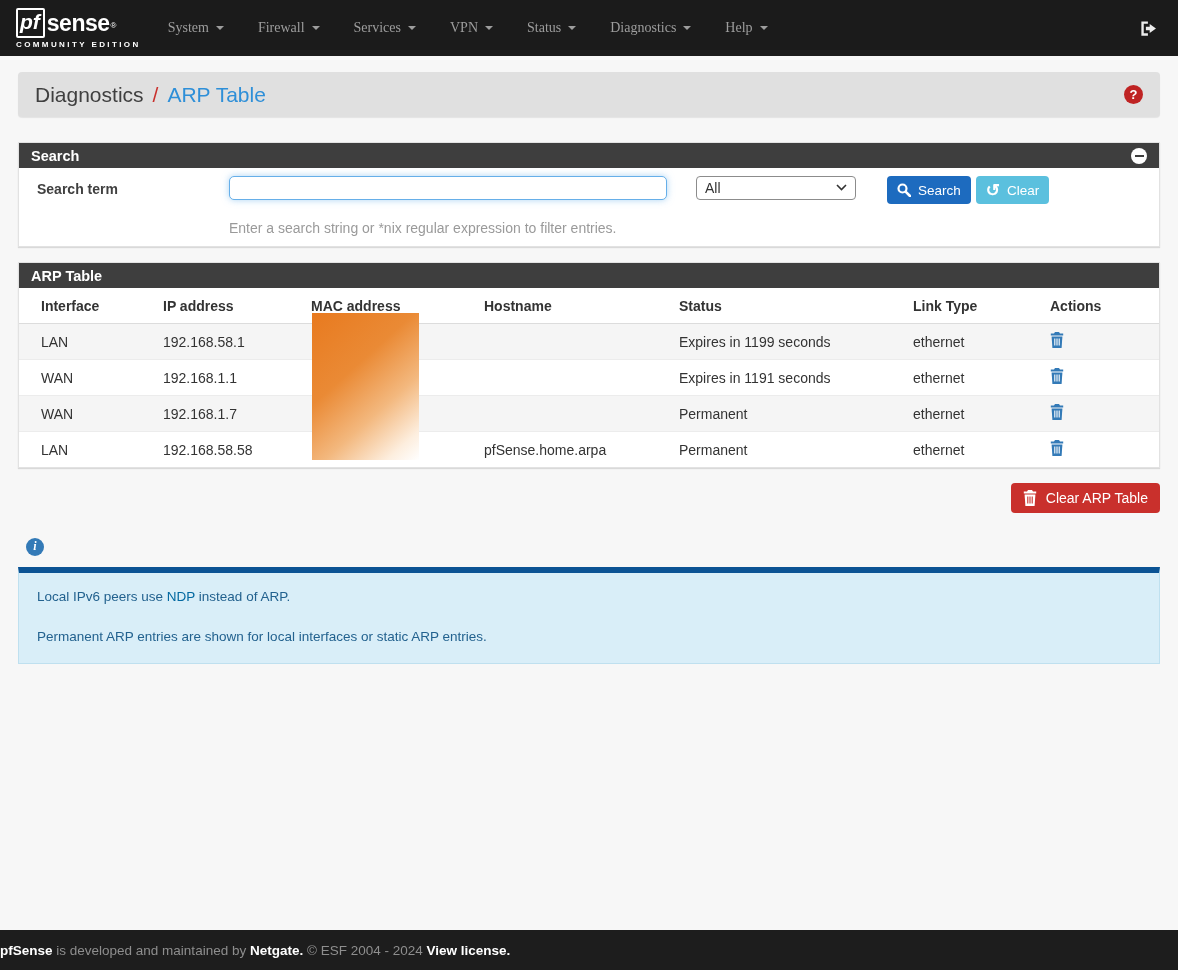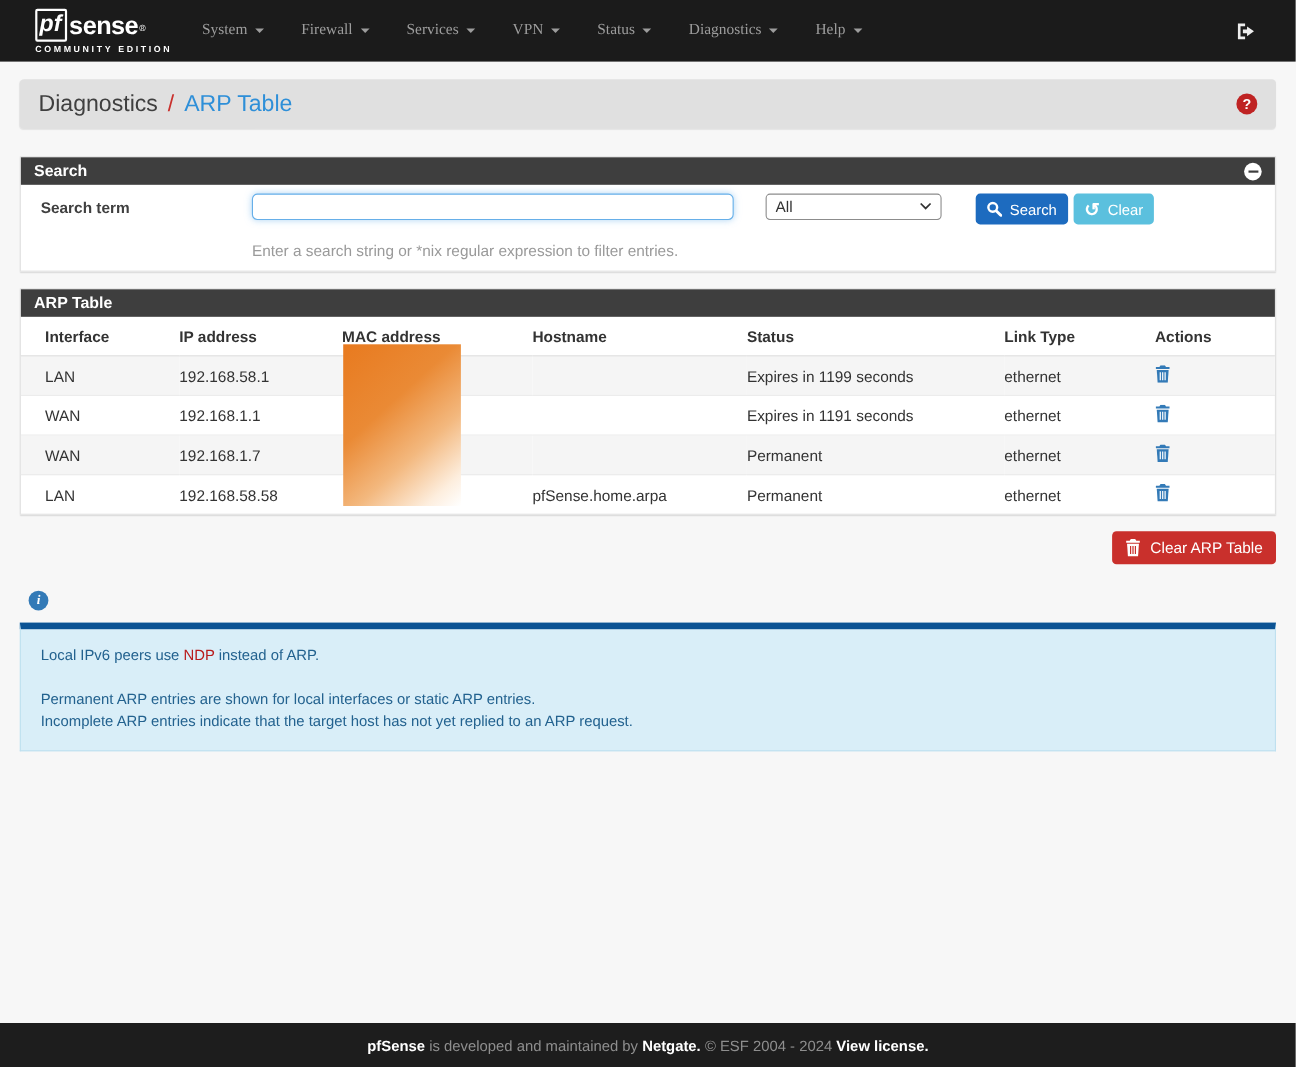--- a/index.html
+++ b/index.html
@@ -6,21 +6,21 @@
   html,body { width:1178px; height:970px; }
   body {
     font-family:"Liberation Sans", sans-serif;
     background:#f7f7f7;
     position:relative;
     overflow:hidden;
     color:#333;
   }
 
   
-  .navbar { height:56px; background:#1b1b1b; display:flex; align-items:center; padding:0 32px; }
+  .navbar { height:56px; background:#1b1b1b; display:flex; align-items:center; padding:0 16px; }
   .brand { display:flex; flex-direction:column; color:#fff; margin-right:10px; min-width:108px; }
   .brand-top { display:flex; align-items:center; line-height:24px; }
   .brand-pf { font-style:italic; font-weight:bold; font-size:21px; border:2px solid #fff; border-radius:2px; padding:0 3px 2px 2px; margin-right:2px; }
   .brand-sense { font-weight:bold; font-size:23px; letter-spacing:-0.5px; }
   .brand-reg { font-size:8px; align-self:flex-end; margin-left:1px; }
   .brand-edition { font-size:8px; font-weight:bold; letter-spacing:2.4px; margin-top:2px; white-space:nowrap; }
   .nav-items { display:flex; align-items:center;font-family:Liberation Serif, serif; }
   .nav-item { color:#9d9d9d; font-size:14px; padding:0 17px; height:56px; display:flex; align-items:center; cursor:pointer; white-space:nowrap; }
   .caret-down-icon { display:inline-block; width:0; height:0; border-left:4px solid transparent; border-right:4px solid transparent; border-top:4px solid #9d9d9d; margin-left:7px; }
   .signout { margin-left:auto; color:#ededed; display:flex; align-items:center; cursor:pointer; padding:4px; }
@@ -80,25 +80,25 @@
   .btn-danger { background:#c9302c; height:30px; font-size:14px; padding:0 12px; gap:9px; }
 
   
   .info-icon-row { margin:23px 18px 0; padding-left:8px; }
   .info-icon { width:18px; height:18px; border-radius:50%; background:#337ab7; color:#fff;
     display:inline-flex; align-items:center; justify-content:center;
     font-family:"Liberation Serif",serif; font-weight:bold; font-style:italic; font-size:12px; }
   .alert-info { margin:11px 18px 0; background:#d9eef8; border:1px solid #bfe0ef; border-top:6px solid #0b5394;
     padding:14px 18px 16px; color:#23628f; font-size:13.5px; line-height:20px; }
   .alert-line1 { margin-bottom:20px; }
-  .alert-link { color:#b91c1c; cursor:pointer; }
+  .alert-link { color:#0369a1; cursor:pointer; }
 
   
   .footer { position:absolute; left:0; top:930px; width:100%; height:40px; background:#1d1d1d;
-    display:flex; align-items:center; justify-content:center; font-size:13.5px; color:#8e8e8e; }
+    display:flex; align-items:center; justify-content:flex-start; font-size:13.5px; color:#8e8e8e; }
   .footer b { color:#fff; font-weight:bold; cursor:pointer; }
   .footer span { white-space:pre; }
 </style>
 </head>
 <body>
 
 <header class="navbar">
   <div class="brand">
     <div class="brand-top">
       <span class="brand-pf">pf</span>
@@ -301,18 +301,17 @@
 
 <div class="info-icon-row">
   <span class="info-icon">i</span>
 </div>
 
 <div class="alert-info">
   <div class="alert-line1">
     <span>Local IPv6 peers use </span><span class="alert-link">NDP</span><span> instead of ARP.</span>
   </div>
   <div>Permanent ARP entries are shown for local interfaces or static ARP entries.</div>
-  <div>Incomplete ARP entries indicate that the target host has not yet replied to an ARP request.</div>
 </div>
 
 <footer class="footer">
   <span><b>pfSense</b><span> is developed and maintained by </span><b>Netgate.</b><span> © ESF 2004 - 2024 </span><b>View license.</b></span>
 </footer>
 
 </body></html>

